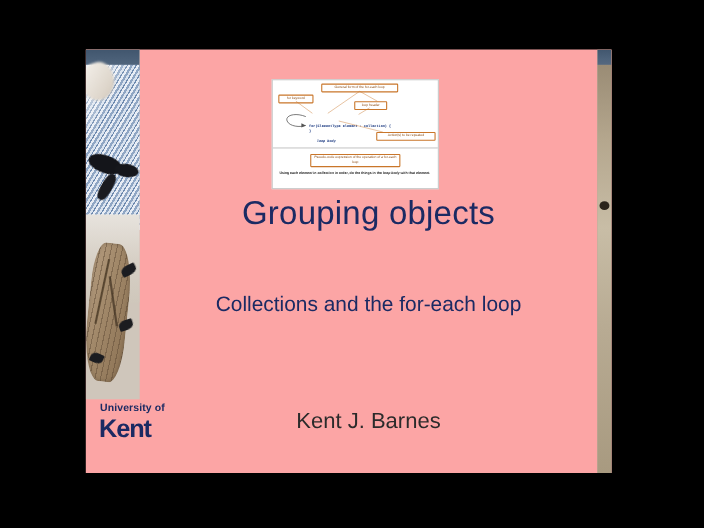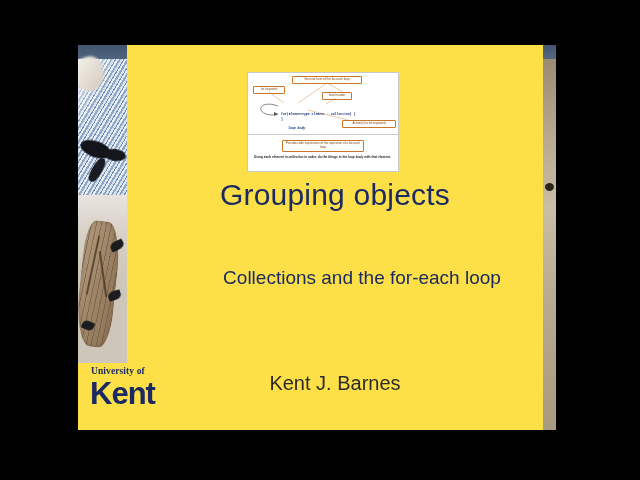--- a/index.html
+++ b/index.html
@@ -22,21 +22,21 @@
     background: #000000;
   }
 
   
   #slide {
     position: absolute;
     left: 78px;
     top: 45px;
     width: 478px;
     height: 385px;
-    background: #fde047;
+    background: #fca5a5;
     overflow: hidden;
   }
 
   
   .photo-strip-left {
     position: absolute;
     left: 0px;
     top: 0px;
     width: 49px;
     height: 318px;
@@ -270,21 +270,20 @@
     letter-spacing: .2px;
   }
   .slide-subtitle {
     position: absolute;
     left: 49px;
     top: 222px;
     width: 416px;
     text-align: center;
     font-size: 19px;
     color: #1b2a63;
-    padding-left: 27px;
   }
   .slide-author {
     position: absolute;
     left: 49px;
     top: 327px;
     width: 416px;
     text-align: center;
     font-size: 20px;
     color: #2b2b2b;
   }
@@ -296,24 +295,23 @@
     top: 322px;
     width: 92px;
     color: #1b2a63;
   }
   .kent-univ {
     font-size: 9.5px;
     font-weight: bold;
     letter-spacing: .1px;
     line-height: 1;
     margin-left: 1px;
-    font-family: Liberation Serif, serif;
   }
   .kent-word {
-    font-size: 31px;
+    font-size: 23px;
     font-weight: bold;
     line-height: 1;
     letter-spacing: -1px;
     margin-top: 1px;
   }
 </style>
 </head>
 <body>
 
 <div id="stage">

